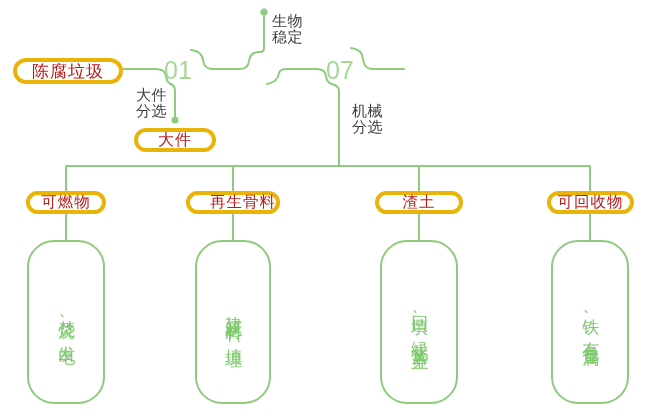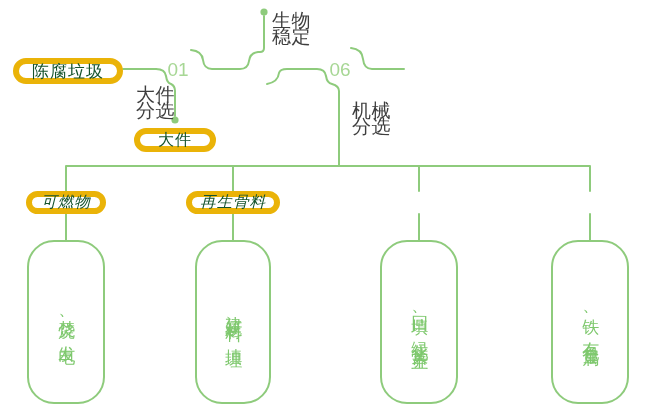--- a/index.html
+++ b/index.html
@@ -6,40 +6,40 @@
   .stage {
     position:relative; width:648px; height:416px; background:#ffffff;
     font-family:"Liberation Sans", sans-serif; overflow:hidden;
   }
   svg.wires { position:absolute; left:0; top:0; width:648px; height:416px; }
   .wire { fill:none; stroke:#8ecb7c; stroke-width:2; stroke-linecap:round; stroke-linejoin:round; }
   .dot  { fill:#8ecb7c; stroke:none; }
 
   .pill {
     position:absolute; box-sizing:border-box; background:#ffffff;
-    border:6px solid #eab308; border-radius:14px;
+    border:4px solid #eab308; border-radius:14px;
     display:flex; align-items:center; justify-content:center;
-    color:#14532d; letter-spacing:1px; white-space:nowrap;
+    color:#b91c1c; letter-spacing:1px; white-space:nowrap;
   }
   .pill.source   { left:13px;  top:58px;  width:110px; height:26px; font-size:17px; }
   .pill.bulky    { left:134px; top:128px; width:82px;  height:24px; font-size:16px; }
-  .pill.cat      { top:191px; height:23px; font-size:15.5px; border-radius:12px;font-style:italic; }
+  .pill.cat      { top:191px; height:23px; font-size:15.5px; border-radius:12px; }
   .pill.cat1 { left:26px;  width:80px; }
-  .pill.cat2 { left:186px; width:94px; }
+  .pill.cat2 { left:186px; width:94px;justify-content:flex-end; }
   .pill.cat3 { left:375px; width:88px; }
   .pill.cat4 { left:547px; width:87px; }
 
   .step-num {
     position:absolute; top:56px; height:28px; width:44px; line-height:28px;
-    text-align:center; color:#a7d795; font-size:19px; font-weight:400;
+    text-align:center; color:#a7d795; font-size:25px; font-weight:400;
   }
   .num1 { left:156px; } .num2 { left:237px; } .num3 { left:318px; }
 
   .side-label {
-    position:absolute; color:#3e3e3e; font-size:19px; line-height:16px;
+    position:absolute; color:#3e3e3e; font-size:15px; line-height:16px;
     white-space:pre-line; letter-spacing:0.5px;
   }
   .lbl-bio  { left:272px; top:13px; }
   .lbl-bulk { left:136px; top:87px; }
   .lbl-mech { left:352px; top:103px; }
 
   .vbox {
     position:absolute; top:240px; height:164px; box-sizing:border-box;
     border:2px solid #8ecb7c; border-radius:27px; background:#ffffff;
     display:flex; align-items:center; justify-content:center;
@@ -68,39 +68,45 @@
     <path class="wire" d="M351 48 Q362 49 363 59 Q364 69 372 69 H404"></path>
     <path class="wire" d="M66 191 V166 H590 V191 M233 166 V191 M419 166 V191"></path>
     <path class="wire" d="M66 214 V240 M233 214 V240 M419 214 V240 M590 214 V240"></path>
   </svg>
 
   <div class="pill source">
     <span>陈腐垃圾</span>
   </div>
 
   <div class="step-num num1">01</div>
-  <div class="step-num num3">06</div>
+  <div class="step-num num3">07</div>
 
   <div class="side-label lbl-bulk">大件
 分选</div>
   <div class="side-label lbl-bio">生物
 稳定</div>
   <div class="side-label lbl-mech">机械
 分选</div>
 
   <div class="pill bulky">
     <span>大件</span>
   </div>
 
   <div class="pill cat cat1">
     <span>可燃物</span>
   </div>
   <div class="pill cat cat2">
     <span>再生骨料</span>
   </div>
+  <div class="pill cat cat3">
+    <span>渣土</span>
+  </div>
+  <div class="pill cat cat4">
+    <span>可回收物</span>
+  </div>
 
   <div class="vbox vbox1">
     <span class="vtext">焚烧、发电</span>
   </div>
   <div class="vbox vbox2">
     <span class="vtext">建筑材料、填埋</span>
   </div>
   <div class="vbox vbox3">
     <span class="vtext">回填、绿化营养土</span>
   </div>

